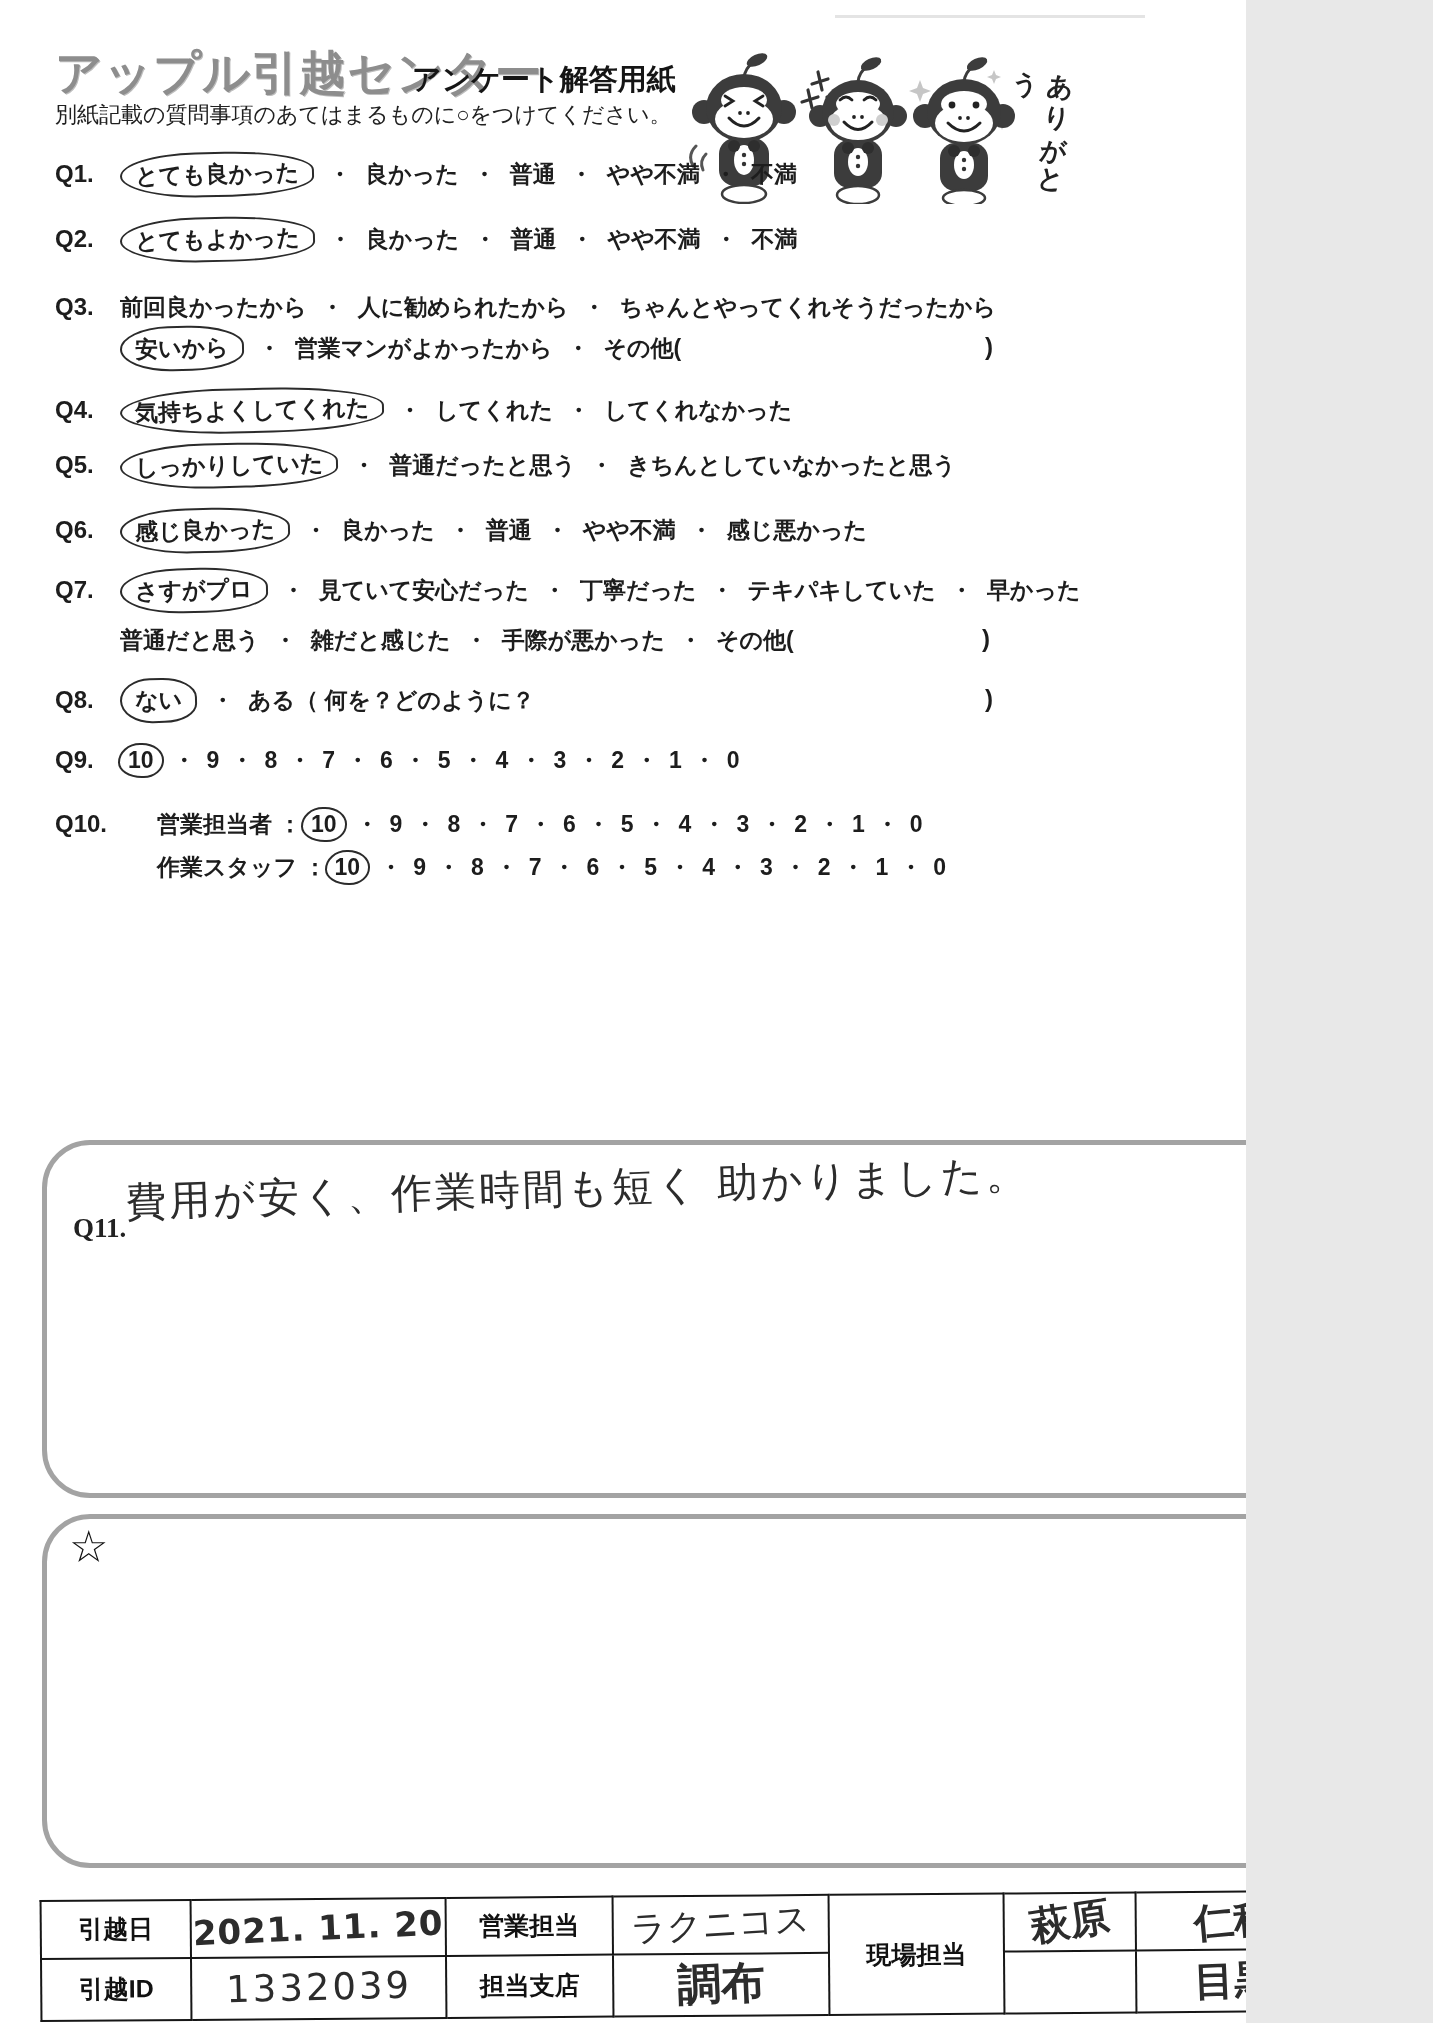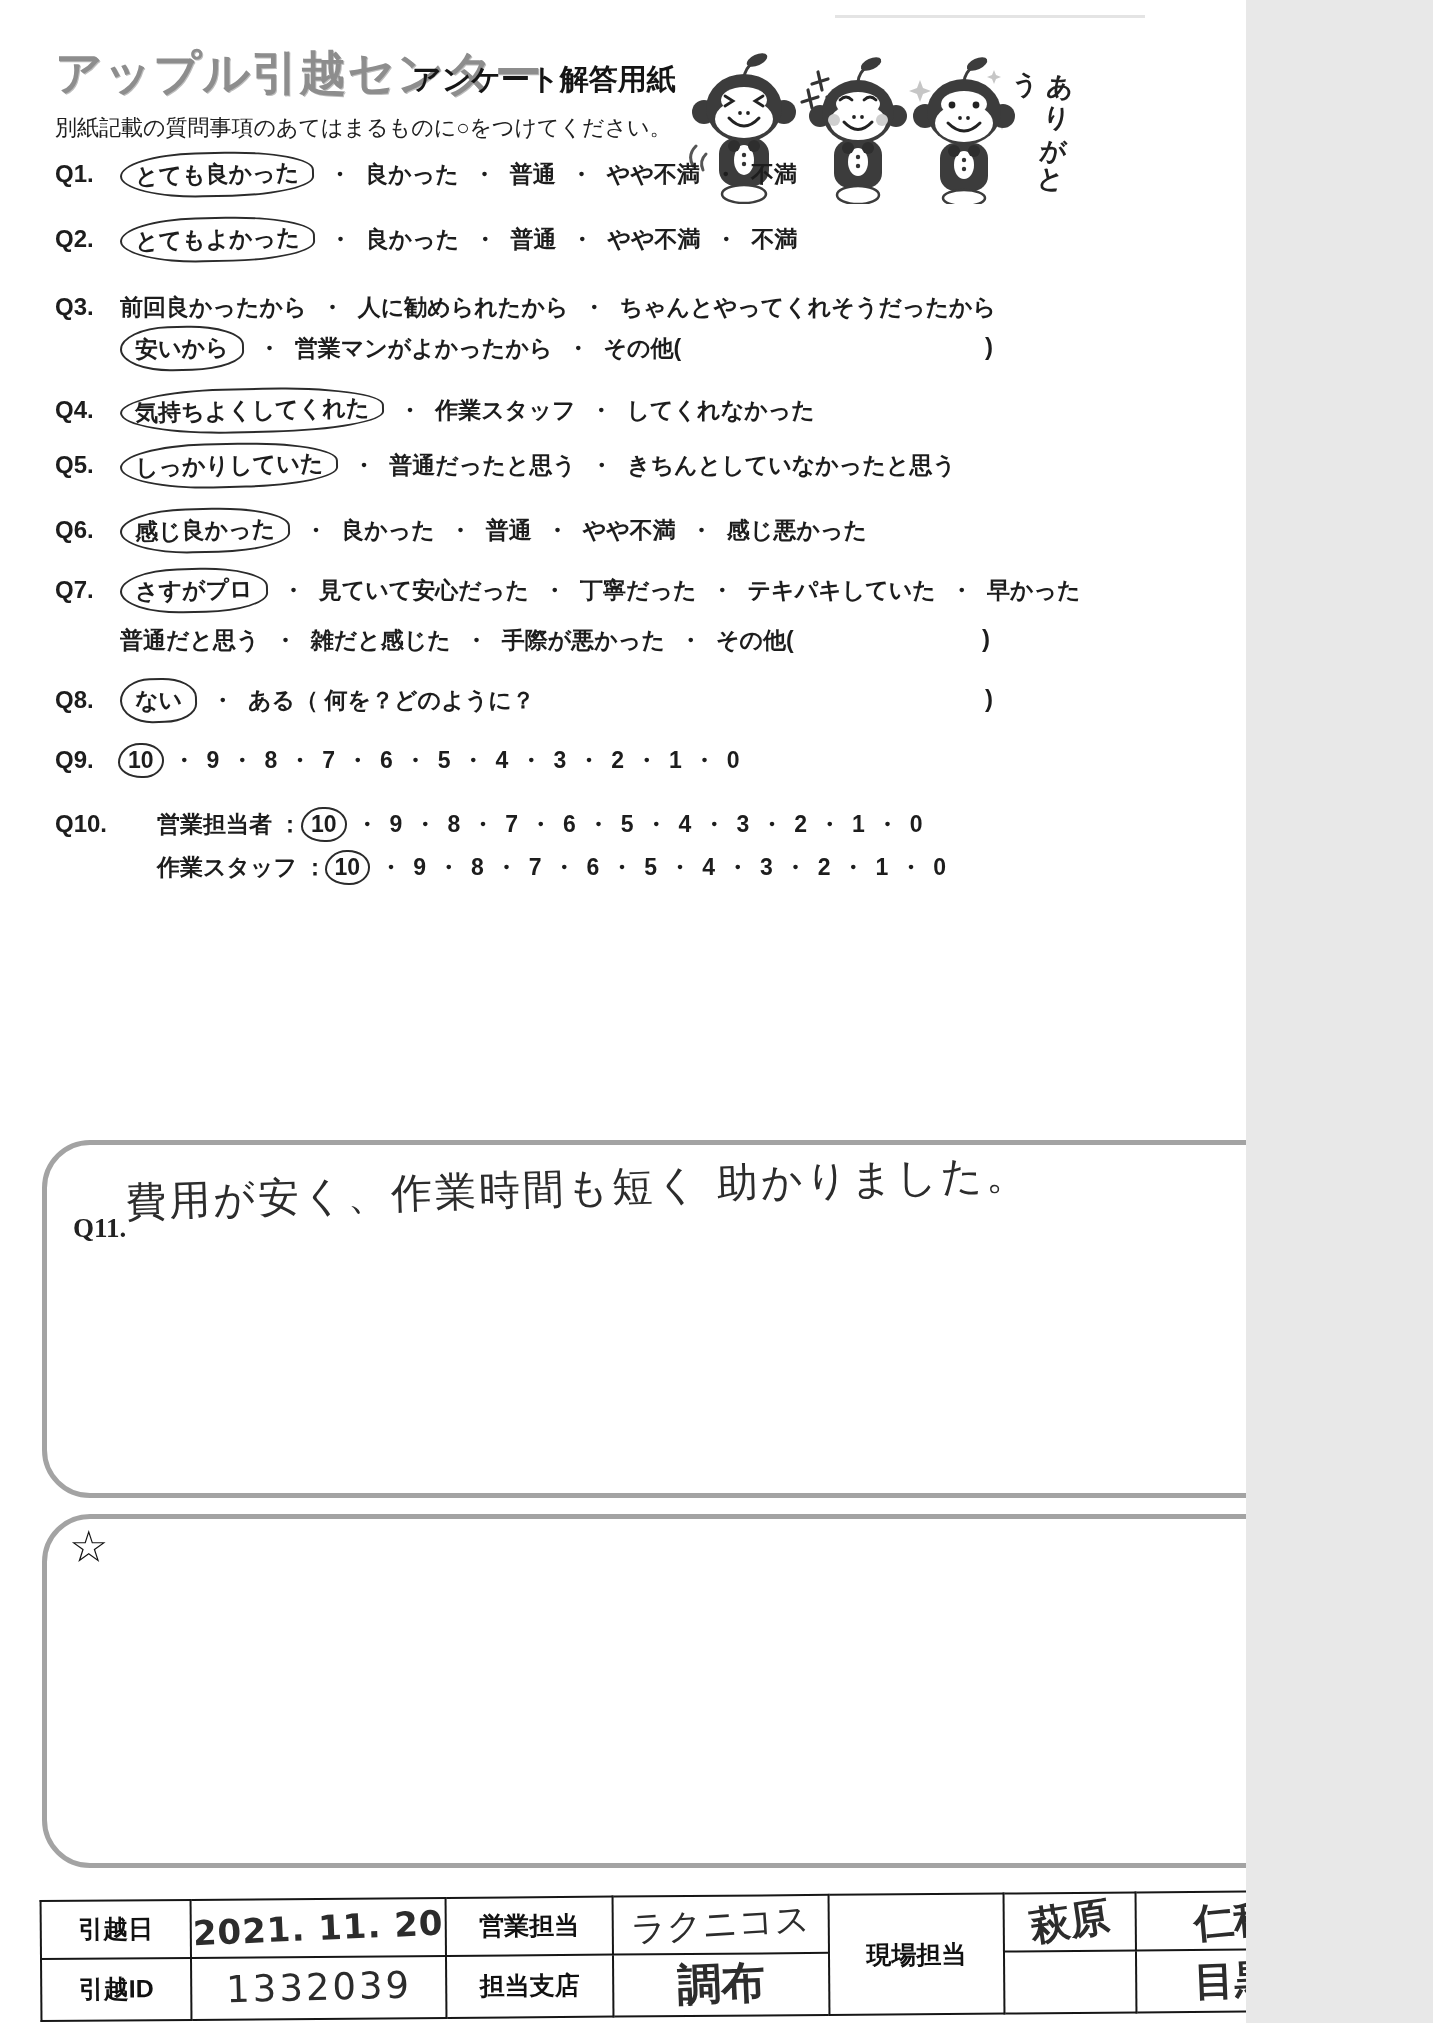--- a/index.html
+++ b/index.html
@@ -2,21 +2,21 @@
 <html><head>
 <meta charset="utf-8">
 <style>
   html,body{margin:0;padding:0;background:#e8e8e8;}
   #page{position:relative;width:1246px;height:2023px;background:#ffffff;overflow:hidden;
         font-family:"Liberation Sans","DejaVu Sans",sans-serif;color:#1e1e1e;}
   
   .logo{position:absolute;left:55px;top:42px;font-size:47px;font-weight:800;color:#8d8d8d;
         letter-spacing:1px;text-shadow:1px 1px 0 #bdbdbd;}
   .form-title{position:absolute;left:412px;top:60px;font-size:29px;font-weight:700;color:#151515;}
-  .instruction{position:absolute;left:55px;top:100px;font-size:22px;font-weight:500;color:#202020;margin-top:13px;}
+  .instruction{position:absolute;left:55px;top:100px;font-size:22px;font-weight:500;color:#202020;}
   
   .mascots{position:absolute;left:686px;top:50px;width:330px;height:154px;}
   .thanks{position:absolute;left:1004px;top:54px;height:150px;writing-mode:vertical-rl;
           font-size:26px;font-weight:700;color:#222;transform:rotate(6deg);letter-spacing:2px;}
   
   .q-row{position:absolute;left:55px;height:48px;display:flex;align-items:center;
          white-space:nowrap;font-size:23px;font-weight:600;color:#1d1d1d;}
   .q-row.cont{left:120px;}
   .q-label{display:inline-block;width:65px;font-size:24px;font-weight:600;}
   .opt{display:inline-block;}
@@ -180,21 +180,21 @@
   <div class="q-row cont" style="top:324px">
     <span class="opt circled">安いから</span>
     <span class="opt">営業マンがよかったから</span>
     <span class="opt">その他(</span>
   </div>
   <span class="close-paren" style="left:985px;top:333px">)</span>
 
   <div class="q-row" style="top:386px">
     <span class="q-label">Q4.</span>
     <span class="opt circled">気持ちよくしてくれた</span>
-    <span class="opt">作業スタッフ</span>
+    <span class="opt">してくれた</span>
     <span class="opt">してくれなかった</span>
   </div>
 
   <div class="q-row" style="top:441px">
     <span class="q-label">Q5.</span>
     <span class="opt circled">しっかりしていた</span>
     <span class="opt">普通だったと思う</span>
     <span class="opt">きちんとしていなかったと思う</span>
   </div>
 

